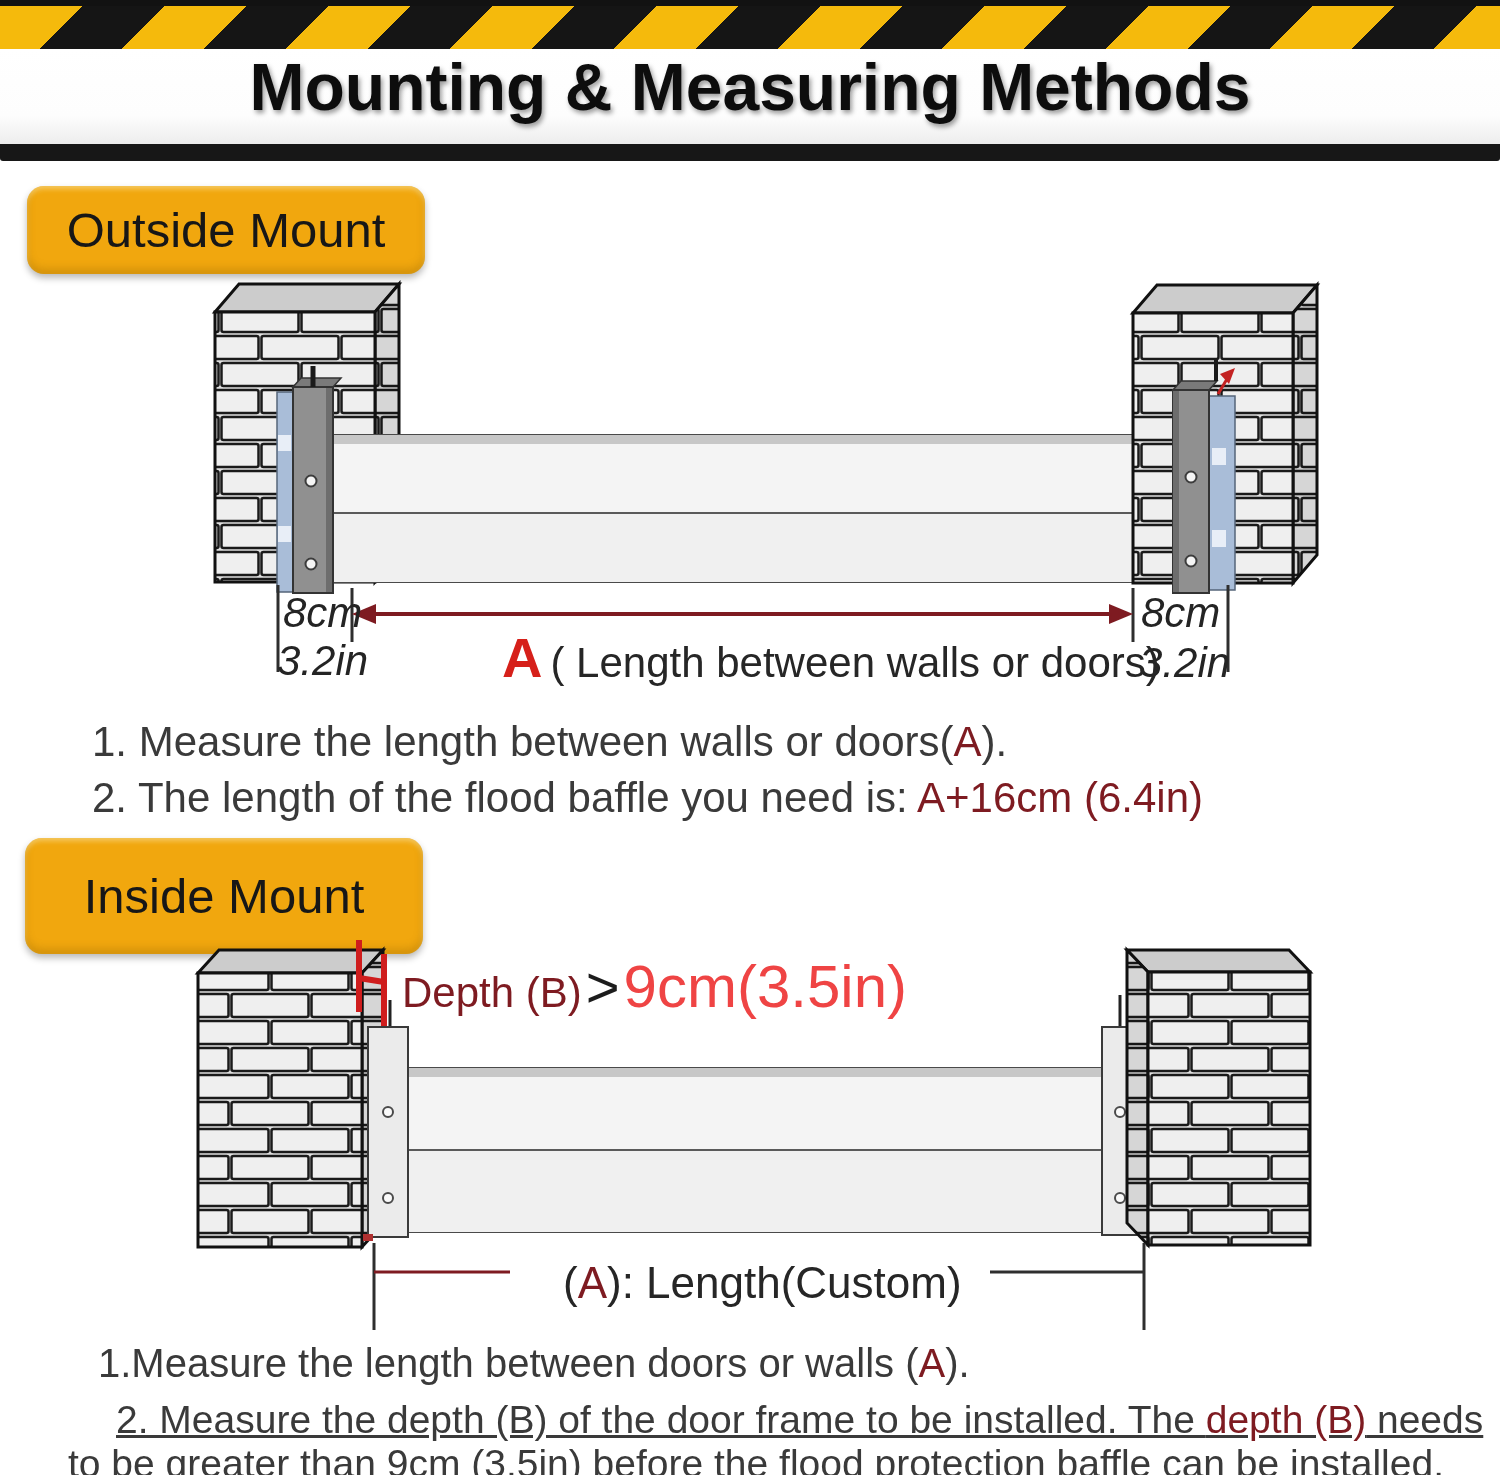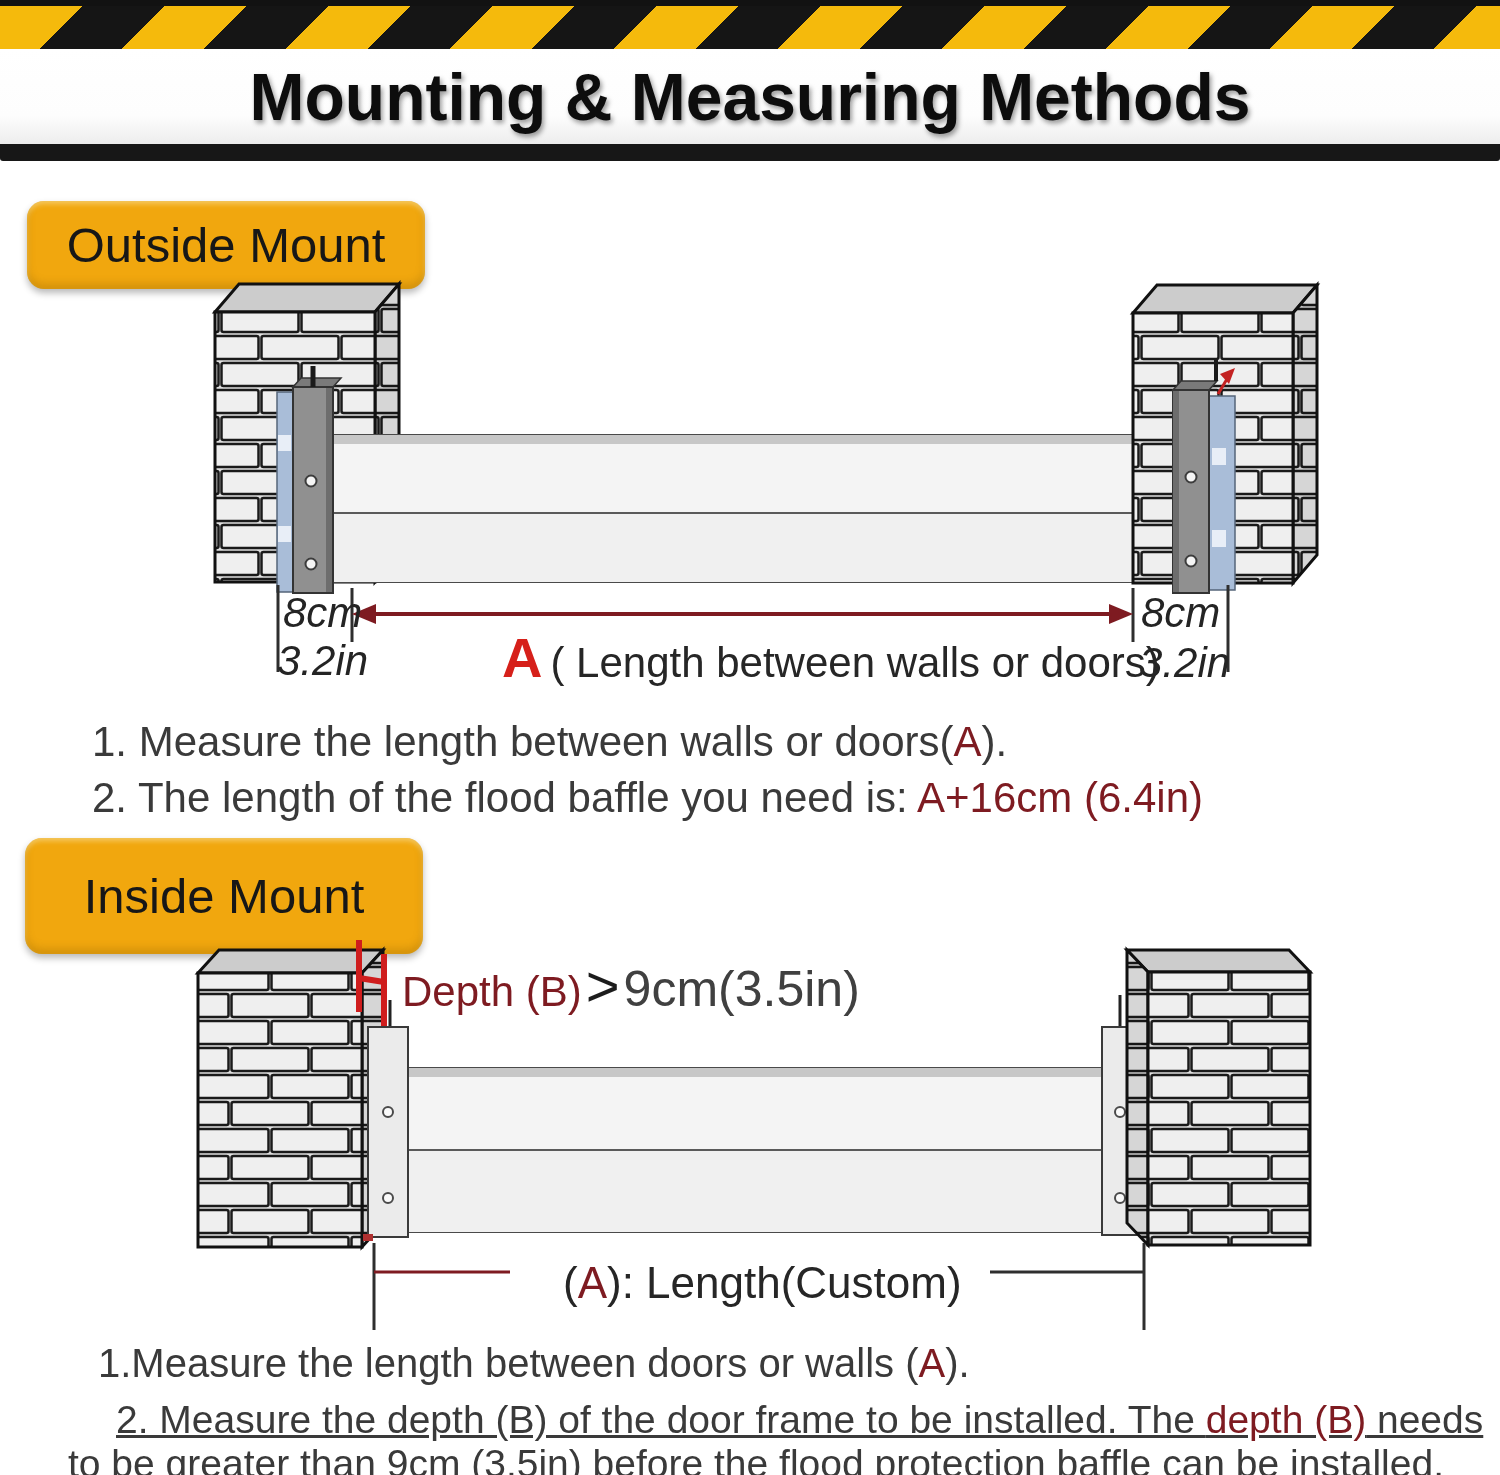--- a/index.html
+++ b/index.html
@@ -13,53 +13,53 @@
 
   
   .hazard-topline{left:0;top:0;width:1500px;height:7px;background:#121212;}
   .hazard-stripes{
     left:0;top:6px;width:1500px;height:43px;
     background:repeating-linear-gradient(135deg,#f5ba0c 0 58px,#151515 58px 116px);
   }
   .title-band{
     left:0;top:49px;width:1500px;height:95px;
     background:linear-gradient(#ffffff 0%,#fdfdfd 70%,#ededed 100%);
-    display:flex;align-items:center;justify-content:center;
+    display:flex;justify-content:center;
   }
   .page-title{
     font-size:66px;font-weight:700;color:#0d0d0d;letter-spacing:0px;
     text-shadow:2px 3px 5px rgba(0,0,0,0.40);
     white-space:nowrap;
   }
   .header-barline{left:0;top:144px;width:1500px;height:17px;background:#171717;border-radius:0 0 3px 3px;}
 
   
   .badge{
     background:#f1a70e;border-radius:17px;
     display:flex;align-items:center;justify-content:center;
     font-size:49px;color:#171717;white-space:nowrap;
     box-shadow:0 4px 7px rgba(0,0,0,0.28), inset 0 -5px 8px rgba(130,85,0,0.28), inset 0 3px 5px rgba(255,235,170,0.55);
   }
-  .badge-outside{left:27px;top:186px;width:398px;height:88px;margin-top:15px;}
+  .badge-outside{left:27px;top:186px;width:398px;height:88px;}
   .badge-inside{left:25px;top:838px;width:398px;height:116px;}
 
   
   .dim-label{font-size:42px;color:#242424;white-space:nowrap;line-height:1;font-style:italic;}
   .accent{color:#7e1b21;}
   .red-a{color:#d6201a;font-weight:700;font-size:56px;line-height:1;}
   .span-label{display:flex;align-items:baseline;white-space:nowrap;}
   .span-label .rest{font-size:42px;color:#262626;margin-left:8px;}
 
   .step-line{font-size:42px;color:#3a3a3a;white-space:nowrap;line-height:1.15;}
   .step-line-sm{font-size:39px;color:#3a3a3a;white-space:nowrap;line-height:1.15;}
 
   .depth-label{display:flex;align-items:baseline;white-space:nowrap;}
   .depth-label .d-txt{font-size:42px;color:#7e1b21;}
   .depth-label .d-gt{font-size:58px;color:#1c1c1c;padding:0 4px;}
-  .depth-label .d-val{font-size:50px;color:#404040;}
+  .depth-label .d-val{font-size:60px;color:#ef4444;}
 
   .len-label{font-size:44px;color:#262626;white-space:nowrap;}
 </style>
 </head>
 <body>
 
 <div class="abs hazard-topline"></div>
 <div class="abs hazard-stripes"></div>
 <div class="abs title-band">
   <div class="page-title">Mounting &amp; Measuring Methods</div>

